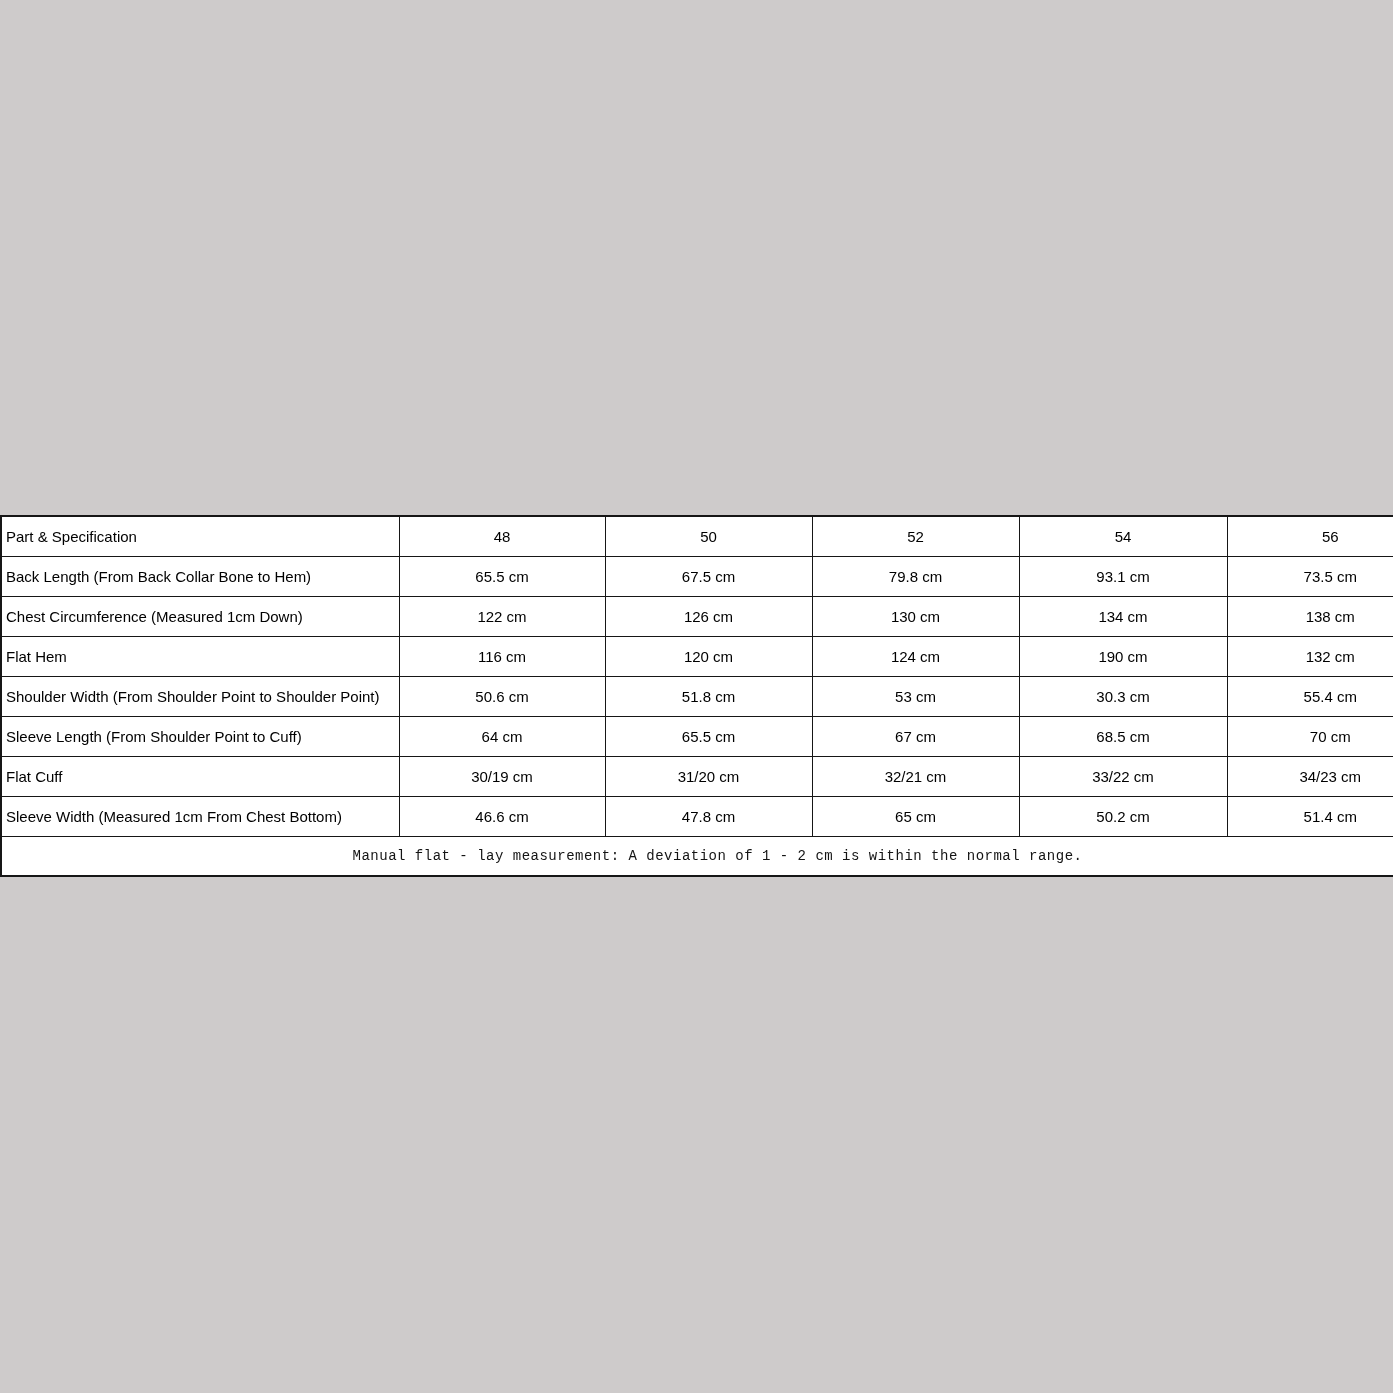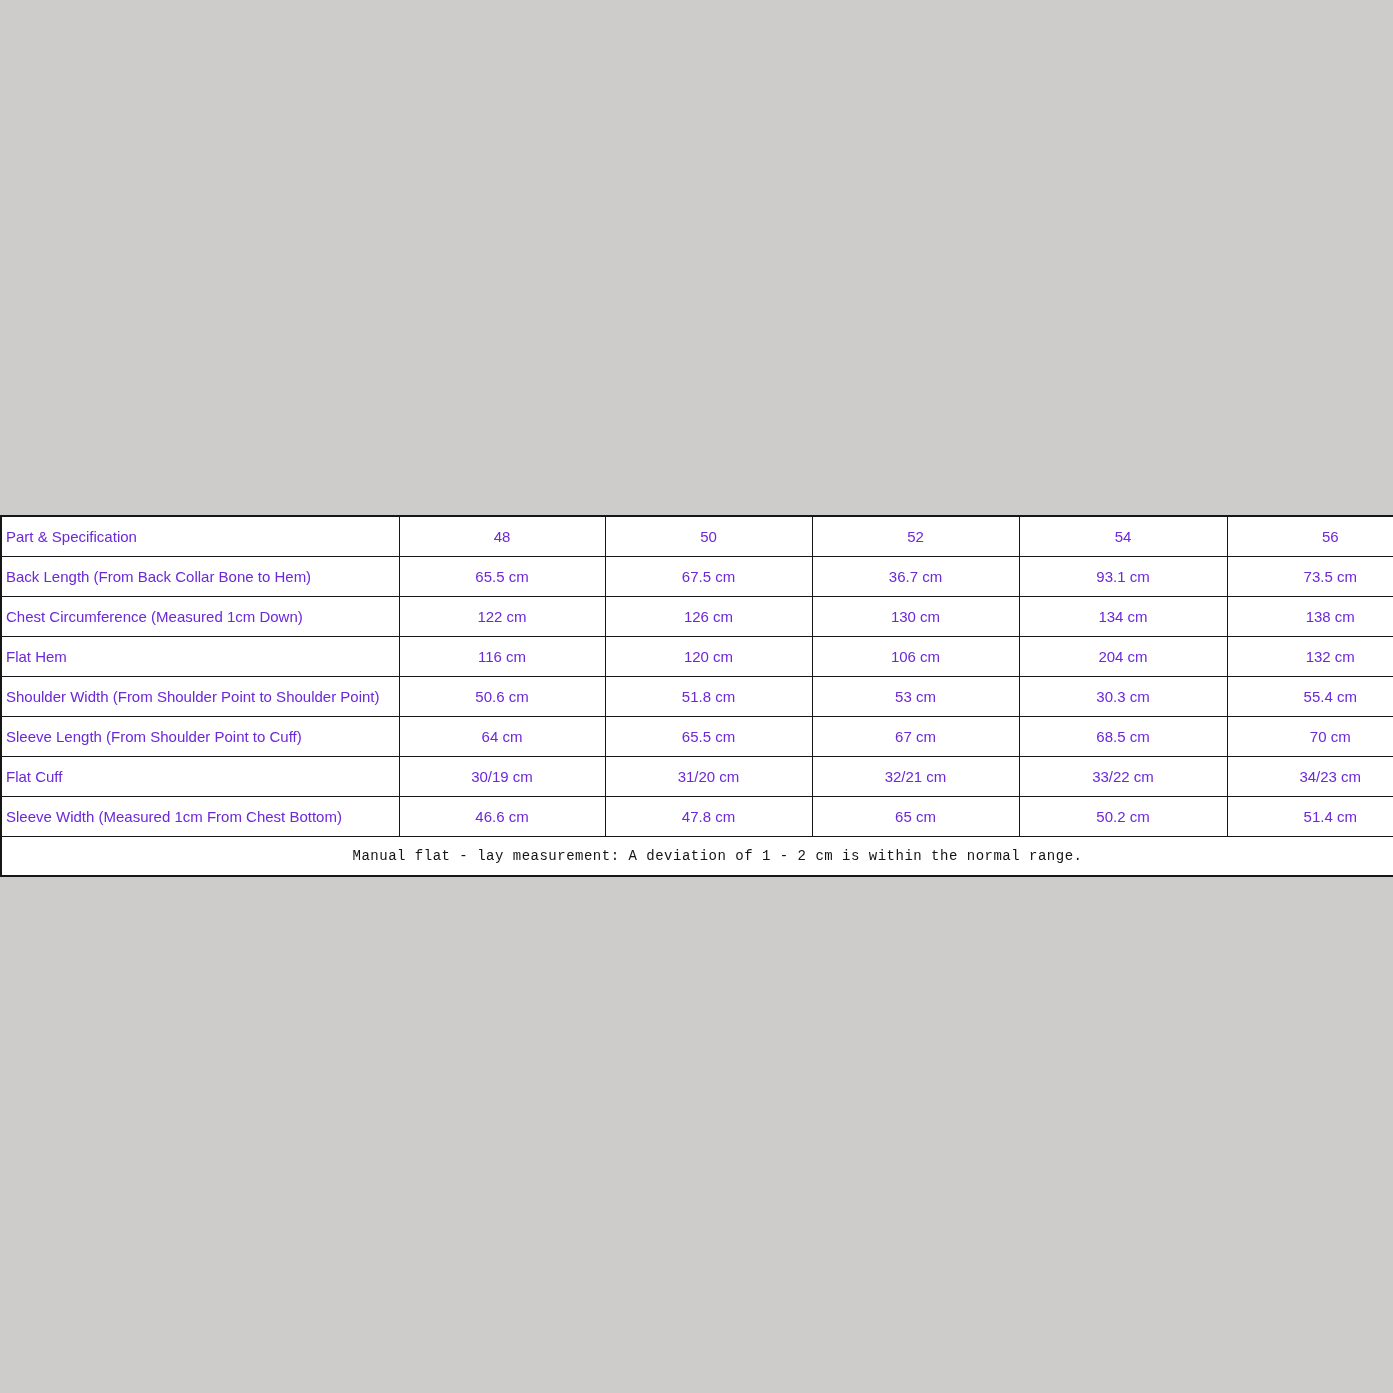--- a/index.html
+++ b/index.html
@@ -29,21 +29,21 @@
     background: #ffffff;
     border: 2px solid #161616;
   }
   th, td {
     border: 1px solid #161616;
     height: 40px;
     box-sizing: border-box;
     padding: 0 4px;
     font-size: 15px;
     font-weight: 400;
-    color: #6d28d9;
+    color: #000000;
     vertical-align: middle;
     white-space: nowrap;
     overflow: hidden;
   }
   .label {
     text-align: left;
     padding-left: 4px;
   }
   .val {
     text-align: center;
@@ -79,38 +79,38 @@
           <th class="val">54</th>
           <th class="val">56</th>
         </tr>
     </thead>
     <tbody>
 
     <tr>
           <td class="label">Back Length (From Back Collar Bone to Hem)</td>
           <td class="val">65.5 cm</td>
           <td class="val">67.5 cm</td>
-          <td class="val">36.7 cm</td>
+          <td class="val">79.8 cm</td>
           <td class="val">93.1 cm</td>
           <td class="val">73.5 cm</td>
         </tr>
         <tr>
           <td class="label">Chest Circumference (Measured 1cm Down)</td>
           <td class="val">122 cm</td>
           <td class="val">126 cm</td>
           <td class="val">130 cm</td>
           <td class="val">134 cm</td>
           <td class="val">138 cm</td>
         </tr>
         <tr>
           <td class="label">Flat Hem</td>
           <td class="val">116 cm</td>
           <td class="val">120 cm</td>
-          <td class="val">106 cm</td>
-          <td class="val">204 cm</td>
+          <td class="val">124 cm</td>
+          <td class="val">190 cm</td>
           <td class="val">132 cm</td>
         </tr>
         <tr>
           <td class="label">Shoulder Width (From Shoulder Point to Shoulder Point)</td>
           <td class="val">50.6 cm</td>
           <td class="val">51.8 cm</td>
           <td class="val">53 cm</td>
           <td class="val">30.3 cm</td>
           <td class="val">55.4 cm</td>
         </tr>

